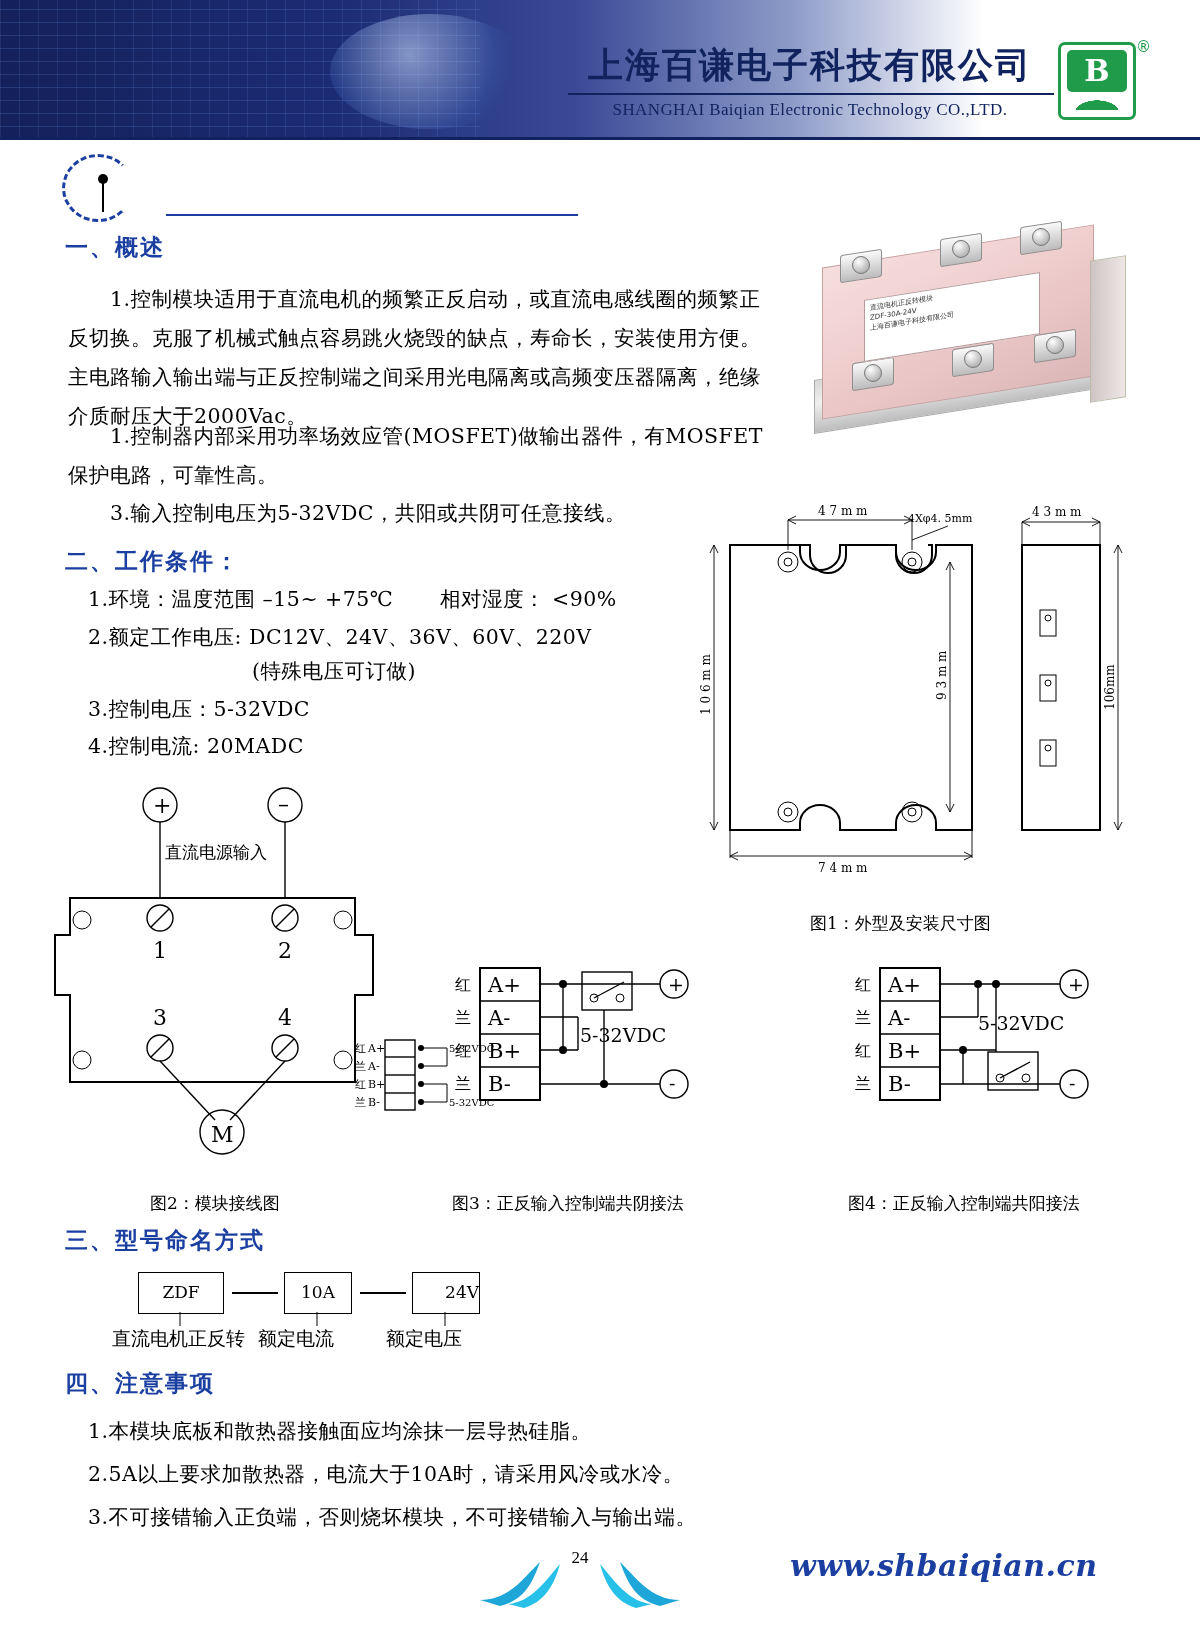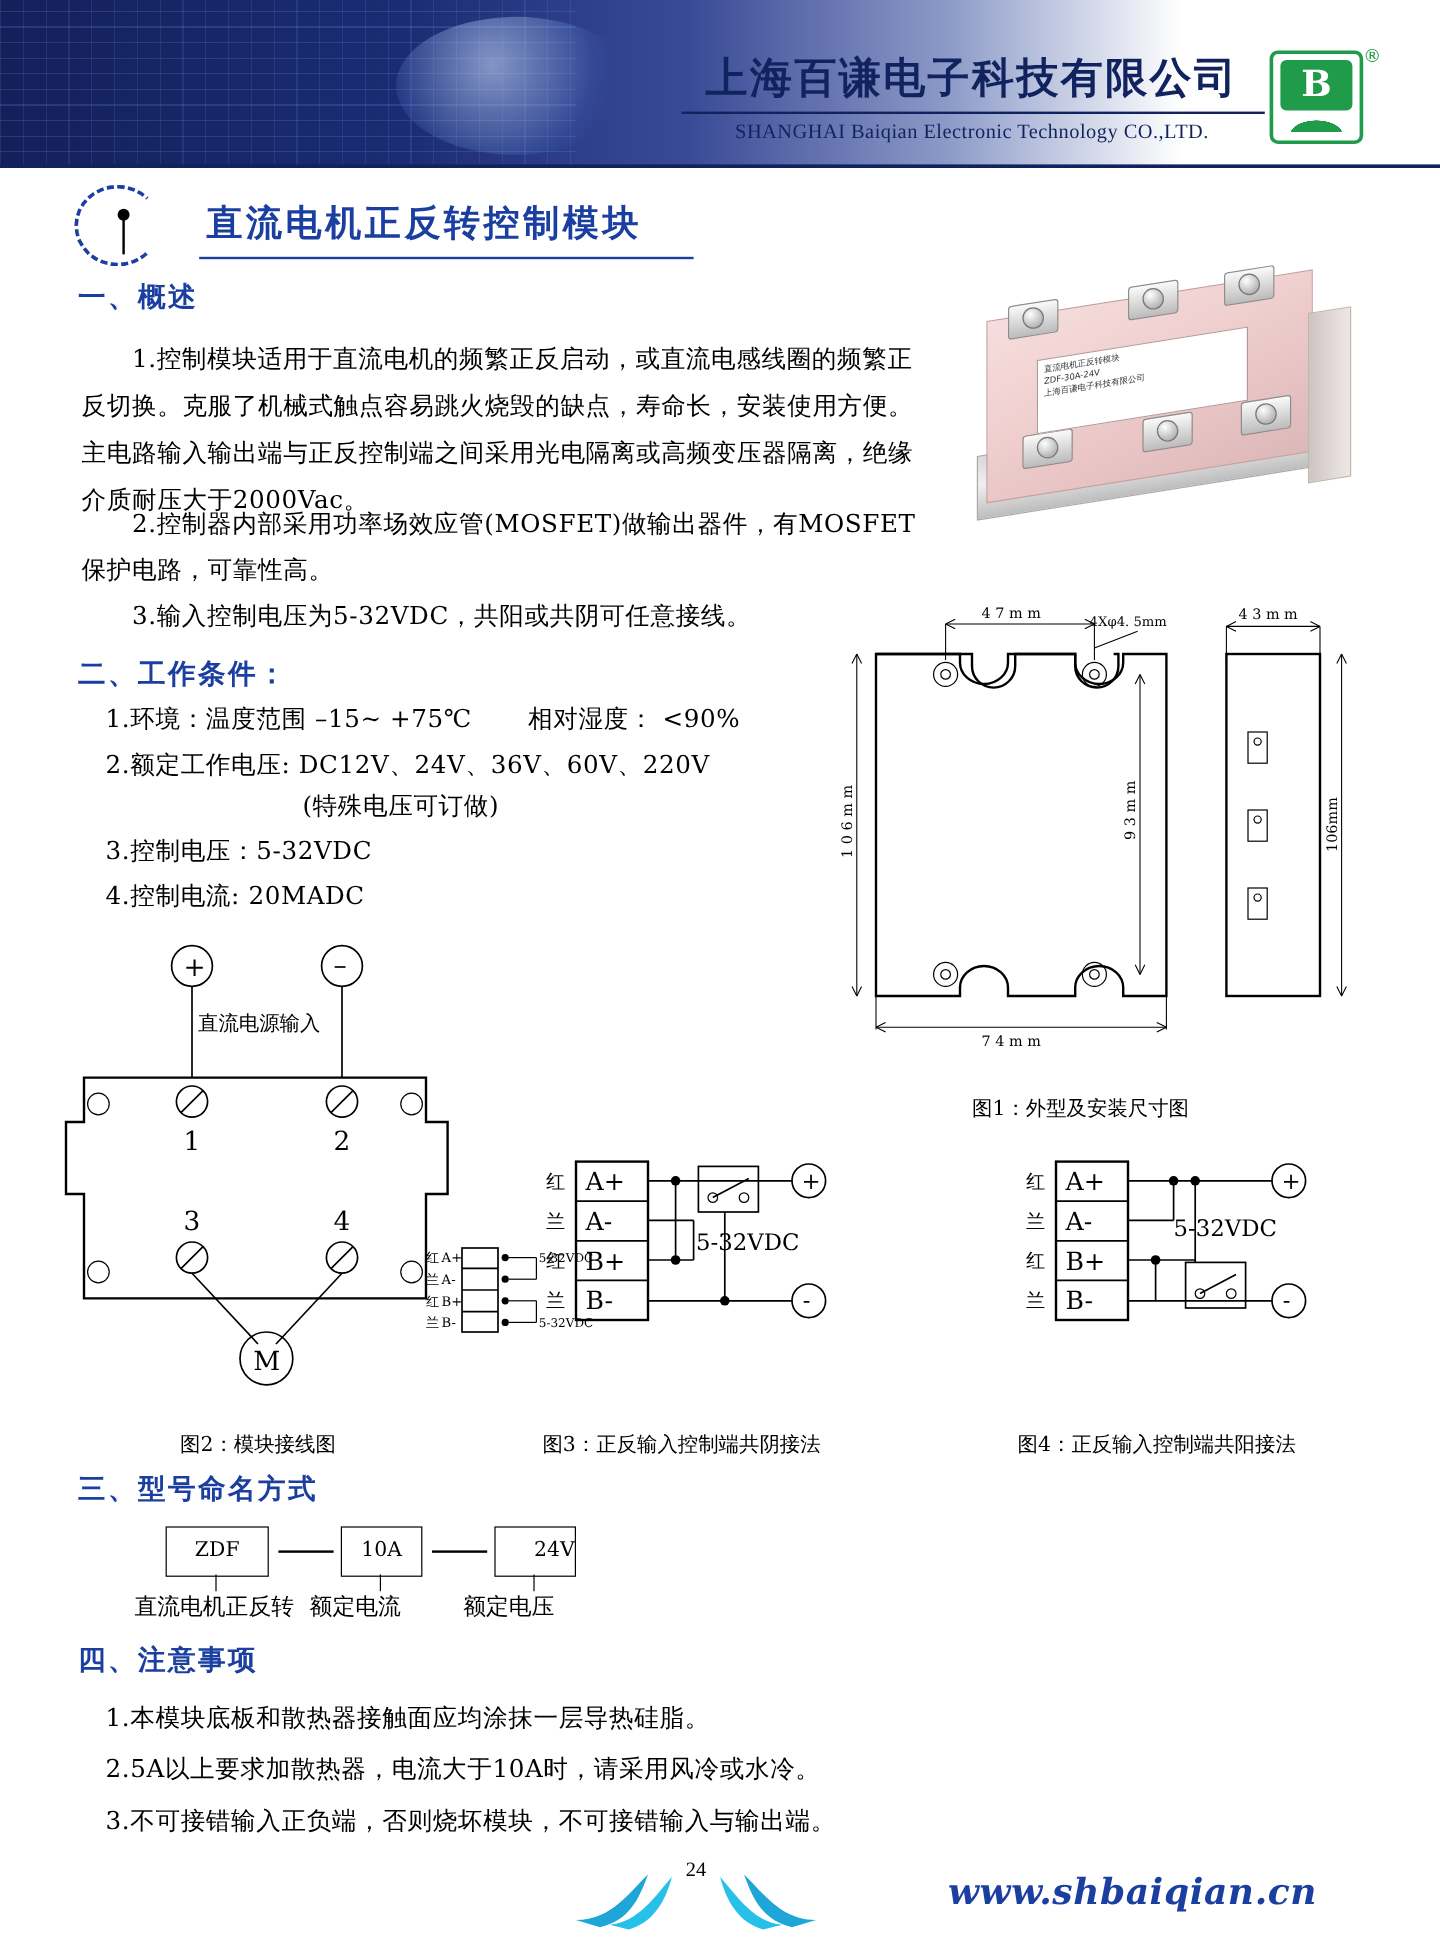--- a/index.html
+++ b/index.html
@@ -79,21 +79,21 @@
   .mb{position:absolute;border:1.6px solid #000;text-align:center;
       font-family:"DejaVu Serif","Liberation Serif",serif;font-size:17px;line-height:38px;}
   .mdash{position:absolute;height:2px;background:#000;}
   .mlab{position:absolute;font-family:"DejaVu Serif","Liberation Serif",serif;font-size:19px;}
 
   
   .footer-wave{position:absolute;left:470px;top:1556px;width:220px;height:56px;}
   .pagenum{position:absolute;left:555px;top:1548px;width:50px;text-align:center;font-size:17px;
      font-family:"Liberation Serif",serif;}
   .site{position:absolute;left:790px;top:1548px;font-family:"DejaVu Serif","Liberation Serif",serif;
-     font-weight:bold;font-style:italic;font-size:30px;color:#1b3fa0;letter-spacing:.5px;margin-top:12px;}
+     font-weight:bold;font-style:italic;font-size:30px;color:#1b3fa0;letter-spacing:.5px;}
 </style>
 </head>
 <body>
 
 <div class="header">
   <div class="header-circuit"></div>
   <div class="header-globe"></div>
 </div>
 <div class="hdr-cn">上海百谦电子科技有限公司</div>
 <div class="hdr-rule"></div>
@@ -102,27 +102,26 @@
   <div class="logo-inner">B</div>
   <div class="logo-wave"></div>
 </div>
 <div class="logo-r">®</div>
 <div class="hdr-bottom"></div>
 
 <div class="title-wrap">
   <div class="title-arc"></div>
   <div class="title-stem"></div>
   <div class="title-dot"></div>
-  <div class="title-text">直流电机正反转控制模块</div>
   <div class="title-underline"></div>
 </div>
 
 <div class="h2" style="left:65px;top:232px;">一、概述</div>
 <div class="body-text" style="left:68px;top:280px;width:710px;text-indent:42px;">1.控制模块适用于直流电机的频繁正反启动，或直流电感线圈的频繁正反切换。克服了机械式触点容易跳火烧毁的缺点，寿命长，安装使用方便。主电路输入输出端与正反控制端之间采用光电隔离或高频变压器隔离，绝缘介质耐压大于2000Vac。</div>
-<div class="body-text" style="left:68px;top:417px;width:710px;text-indent:42px;">2.控制器内部采用功率场效应管(MOSFET)做输出器件，有MOSFET保护电路，可靠性高。</div>
+<div class="body-text" style="left:68px;top:417px;width:710px;text-indent:42px;">1.控制器内部采用功率场效应管(MOSFET)做输出器件，有MOSFET保护电路，可靠性高。</div>
 <div class="body-text" style="left:68px;top:494px;width:710px;text-indent:42px;">3.输入控制电压为5-32VDC，共阳或共阴可任意接线。</div>
 
 <div class="photo">
   <div class="ph-base"></div>
   <div class="ph-body"></div>
   <div class="ph-side"></div>
   <div class="ph-term" style="left:28px;top:24px;"></div>
   <div class="ph-term" style="left:128px;top:8px;"></div>
   <div class="ph-term" style="left:208px;top:-4px;"></div>
   <div class="ph-term" style="left:40px;top:132px;"></div>

